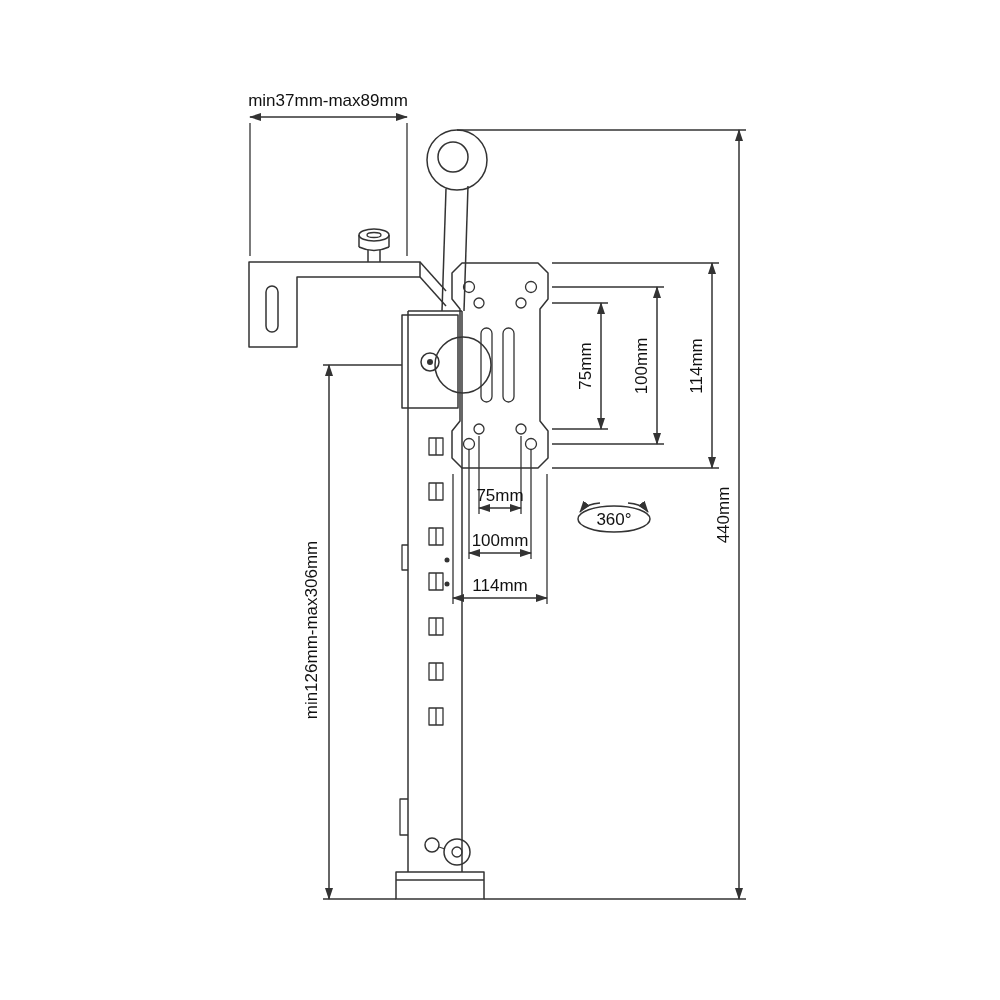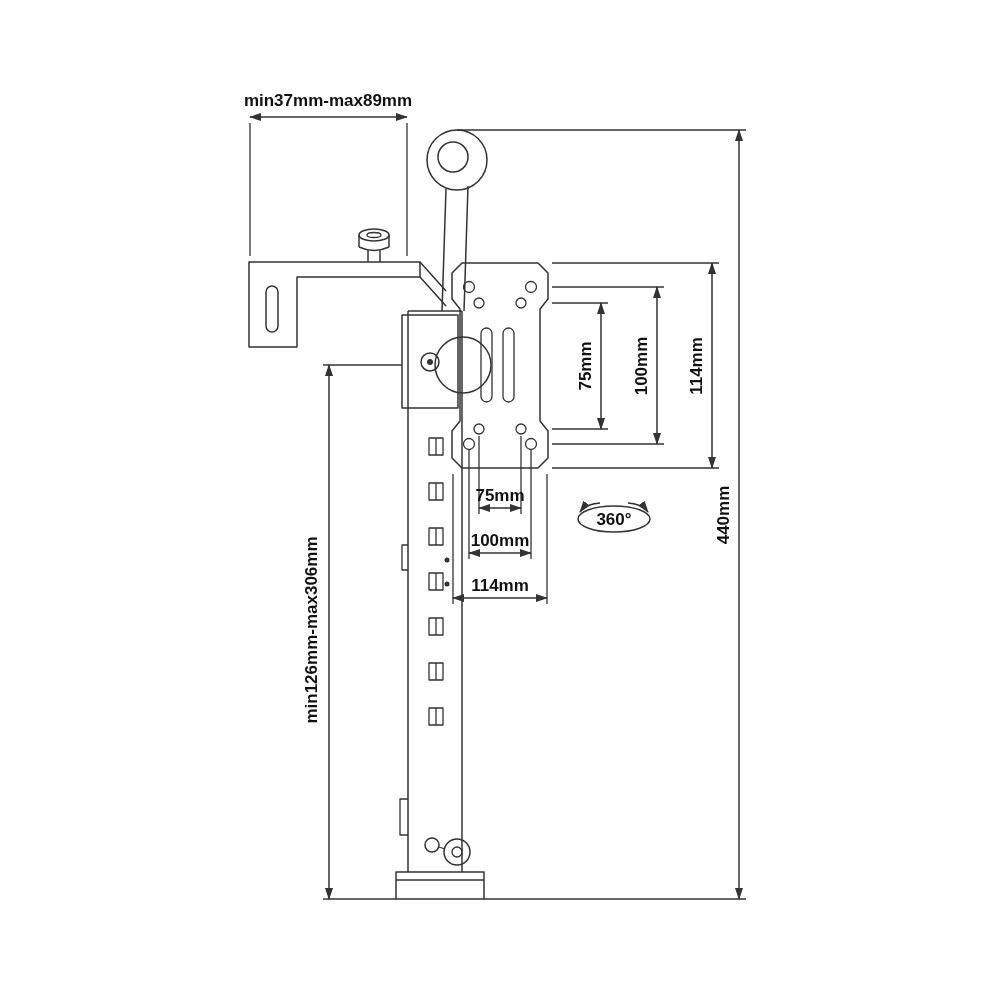--- a/index.html
+++ b/index.html
@@ -1,17 +1,17 @@
 <!DOCTYPE html>
 <html><head>
 <meta charset="utf-8">
 <style>
   html,body{margin:0;padding:0;background:#ffffff;}
   body{width:1000px;height:1000px;position:relative;font-family:"Liberation Sans",sans-serif;}
-  .canvas{width:940px;height:1000px;font-weight:bold;}
+  .canvas{width:940px;height:1000px;}
   .ln{stroke:#333333;stroke-width:1.5;fill:none;stroke-linecap:butt;stroke-linejoin:round;}
   .thin{stroke-width:1.3;}
   .filldot{fill:#333333;stroke:none;}
   .txt{font-family:"Liberation Sans",sans-serif;font-size:17px;fill:#111111;}
 </style>
 </head>
 <body>
 
 <div class="canvas">
 <svg width="1000" height="1000" viewBox="0 0 1000 1000">

